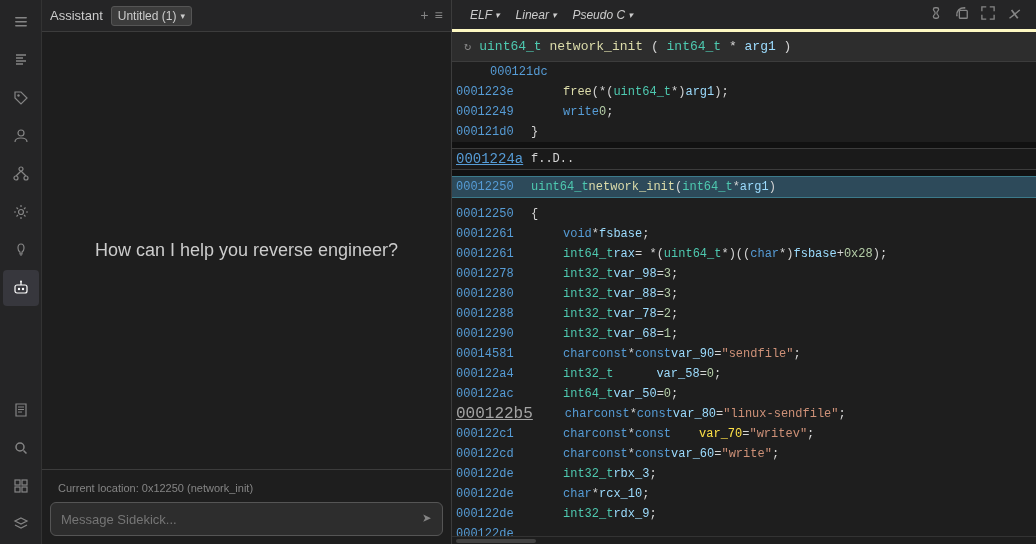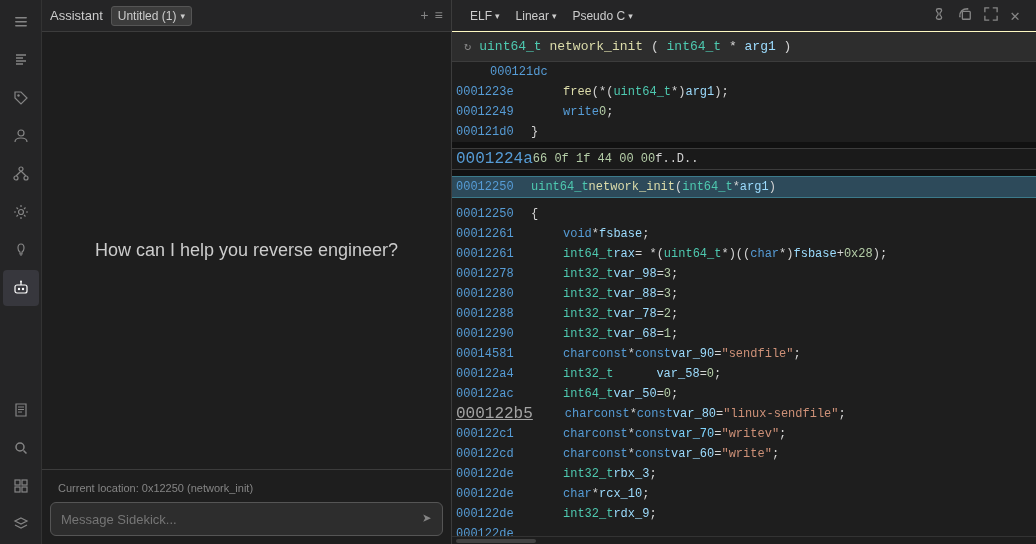--- a/index.html
+++ b/index.html
@@ -146,22 +146,23 @@
       background: #1e1e1e;
       overflow: hidden;
     }
     .code-toolbar {
       height: 32px;
       background: #252526;
       display: flex;
       align-items: center;
       padding: 4px 12px;
       gap: 4px;
-      border-bottom: 1px solid #fef9c3;
+      border-bottom: 3px solid #fef9c3;
       flex-shrink: 0;
+      font-style: italic;
     }
     .toolbar-btn {
       color: #cccccc;
       font-size: 12px;
       font-family: -apple-system, sans-serif;
       cursor: pointer;
       padding: 2px 6px;
       border-radius: 3px;
       display: flex;
       align-items: center;
@@ -406,22 +407,21 @@
         <span style="color: rgb(212, 212, 212);"> </span>
         <span style="color: rgb(181, 206, 168);">0</span>
         <span style="color: rgb(212, 212, 212);">;</span>
       </div>
       <div style="display: flex; align-items: center; min-height: 20px; padding: 0px 4px; font-size: 12px; line-height: 20px;">
         <span style="color: rgb(86, 156, 214); min-width: 75px; font-size: 12px; user-select: none;">000121d0</span>
         <span style="color: rgb(212, 212, 212);">}</span>
       </div>
       <div style="display: flex; align-items: center; min-height: 6px; padding: 0px 4px; font-size: 12px; line-height: 20px; background: rgb(17, 17, 17);"></div>
       <div style="display: flex; align-items: center; min-height: 20px; padding: 0px 4px; font-size: 12px; line-height: 20px; background: rgb(26, 26, 26); border-top: 1px solid rgb(60, 60, 60); border-bottom: 1px solid rgb(60, 60, 60);">
-        <span style="color: rgb(86, 156, 214); min-width: 75px; font-size: 16px; user-select: none;">0001224a</span>
-        <span style="color: rgb(181, 206, 168);">66 0f 1f 44 00 00</span>
+        <span style="color: rgb(86, 156, 214); min-width: 75px; font-size: 14px; user-select: none; text-decoration: underline;">0001224a</span>
         <span style="color: rgb(212, 212, 212);">    f..D..</span>
       </div>
       <div style="display: flex; align-items: center; min-height: 6px; padding: 0px 4px; font-size: 12px; line-height: 20px; background: rgb(17, 17, 17);"></div>
       <div style="display: flex; align-items: center; min-height: 20px; padding: 0px 4px; font-size: 12px; line-height: 20px; background: rgb(45, 74, 90); border-top: 1px solid rgb(60, 122, 138); border-bottom: 1px solid rgb(60, 122, 138);">
         <span style="color: rgb(86, 156, 214); min-width: 75px; font-size: 12px; user-select: none;">00012250</span>
         <span style="color: rgb(78, 201, 176);">uint64_t</span>
         <span style="color: rgb(212, 212, 212);"> </span>
         <span style="color: rgb(220, 220, 170);">network_init</span>
         <span style="color: rgb(212, 212, 212);">(</span>
         <span style="color: rgb(78, 201, 176);">int64_t</span>
@@ -548,21 +548,21 @@
       </div>
       <div style="display: flex; align-items: center; min-height: 20px; padding: 0px 4px; font-size: 12px; line-height: 20px;">
         <span style="color: rgb(86, 156, 214); min-width: 75px; font-size: 12px; user-select: none;">000122c1</span>
         <span style="display: inline-block; width: 32px; flex-shrink: 0;"></span>
         <span style="color: rgb(86, 156, 214);">char</span>
         <span style="color: rgb(212, 212, 212);"> </span>
         <span style="color: rgb(86, 156, 214);">const</span>
         <span style="color: rgb(212, 212, 212);">* </span>
         <span style="color: rgb(86, 156, 214);">const</span>
         <span style="color: rgb(212, 212, 212);"> </span>
-        <span style="color: #7dd3fc;">var_70</span>
+        <span style="color: #fde047; margin-left: 28px;">var_70</span>
         <span style="color: rgb(212, 212, 212);"> = </span>
         <span style="color: rgb(206, 145, 120);">"writev"</span>
         <span style="color: rgb(212, 212, 212);">;</span>
       </div>
       <div style="display: flex; align-items: center; min-height: 20px; padding: 0px 4px; font-size: 12px; line-height: 20px;">
         <span style="color: rgb(86, 156, 214); min-width: 75px; font-size: 12px; user-select: none;">000122cd</span>
         <span style="display: inline-block; width: 32px; flex-shrink: 0;"></span>
         <span style="color: rgb(86, 156, 214);">char</span>
         <span style="color: rgb(212, 212, 212);"> </span>
         <span style="color: rgb(86, 156, 214);">const</span>

